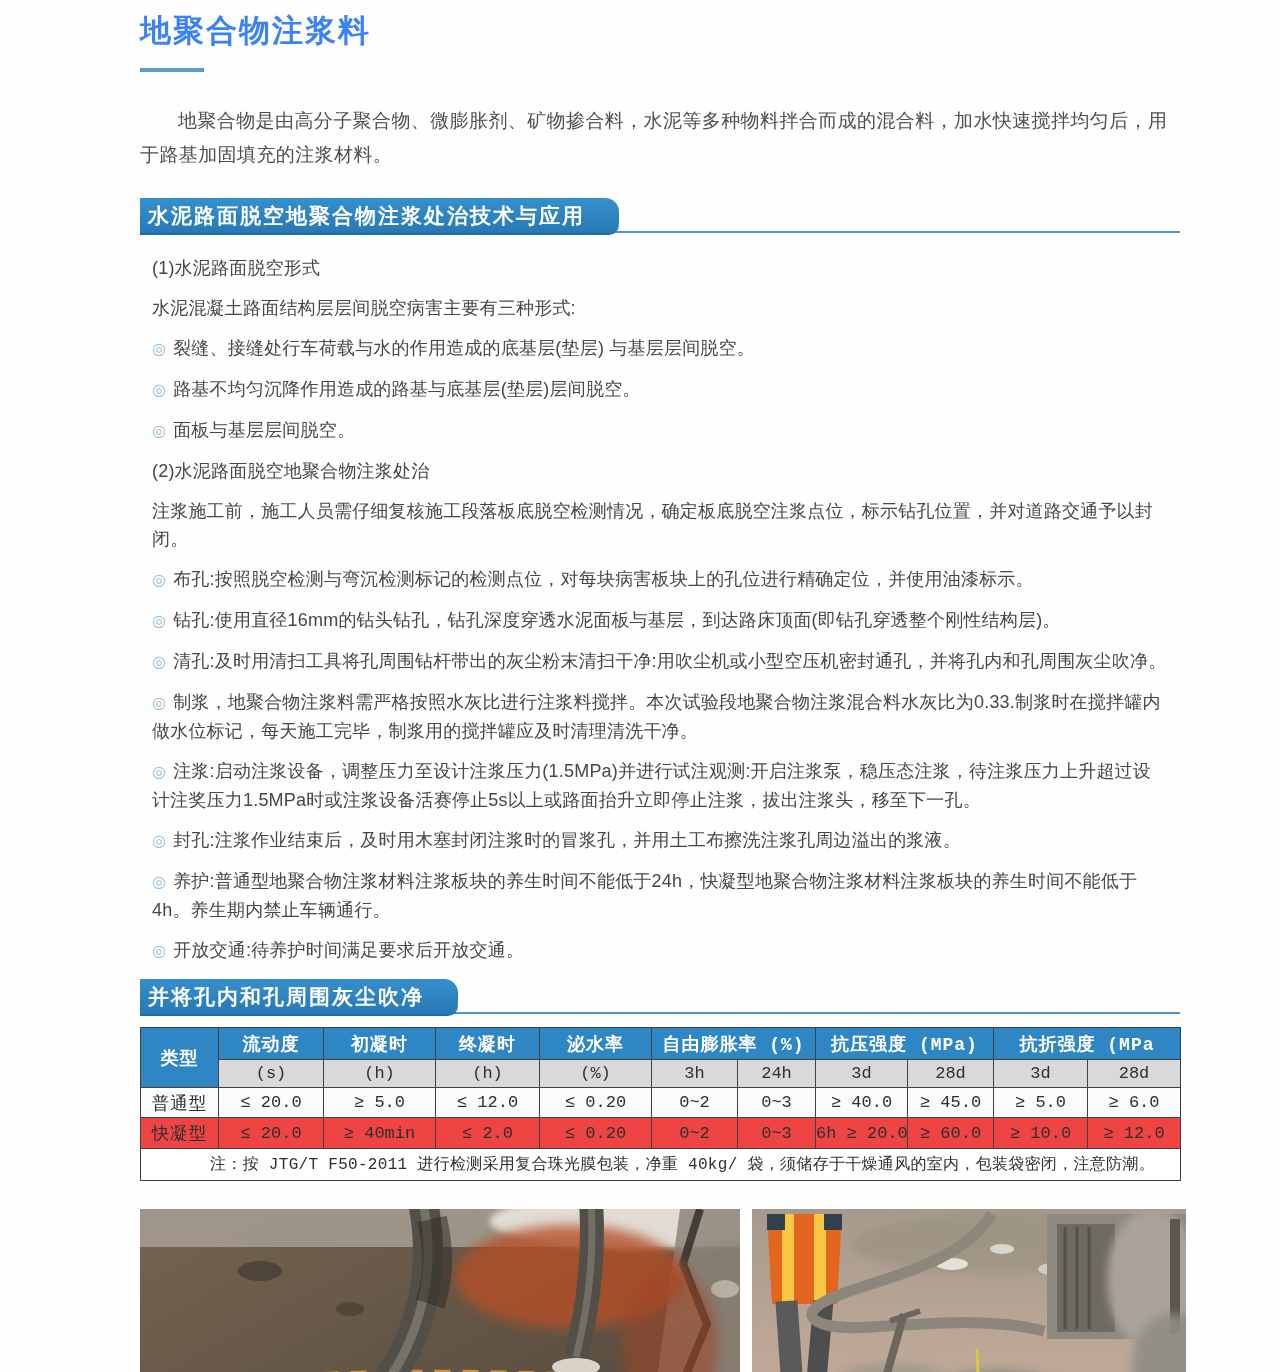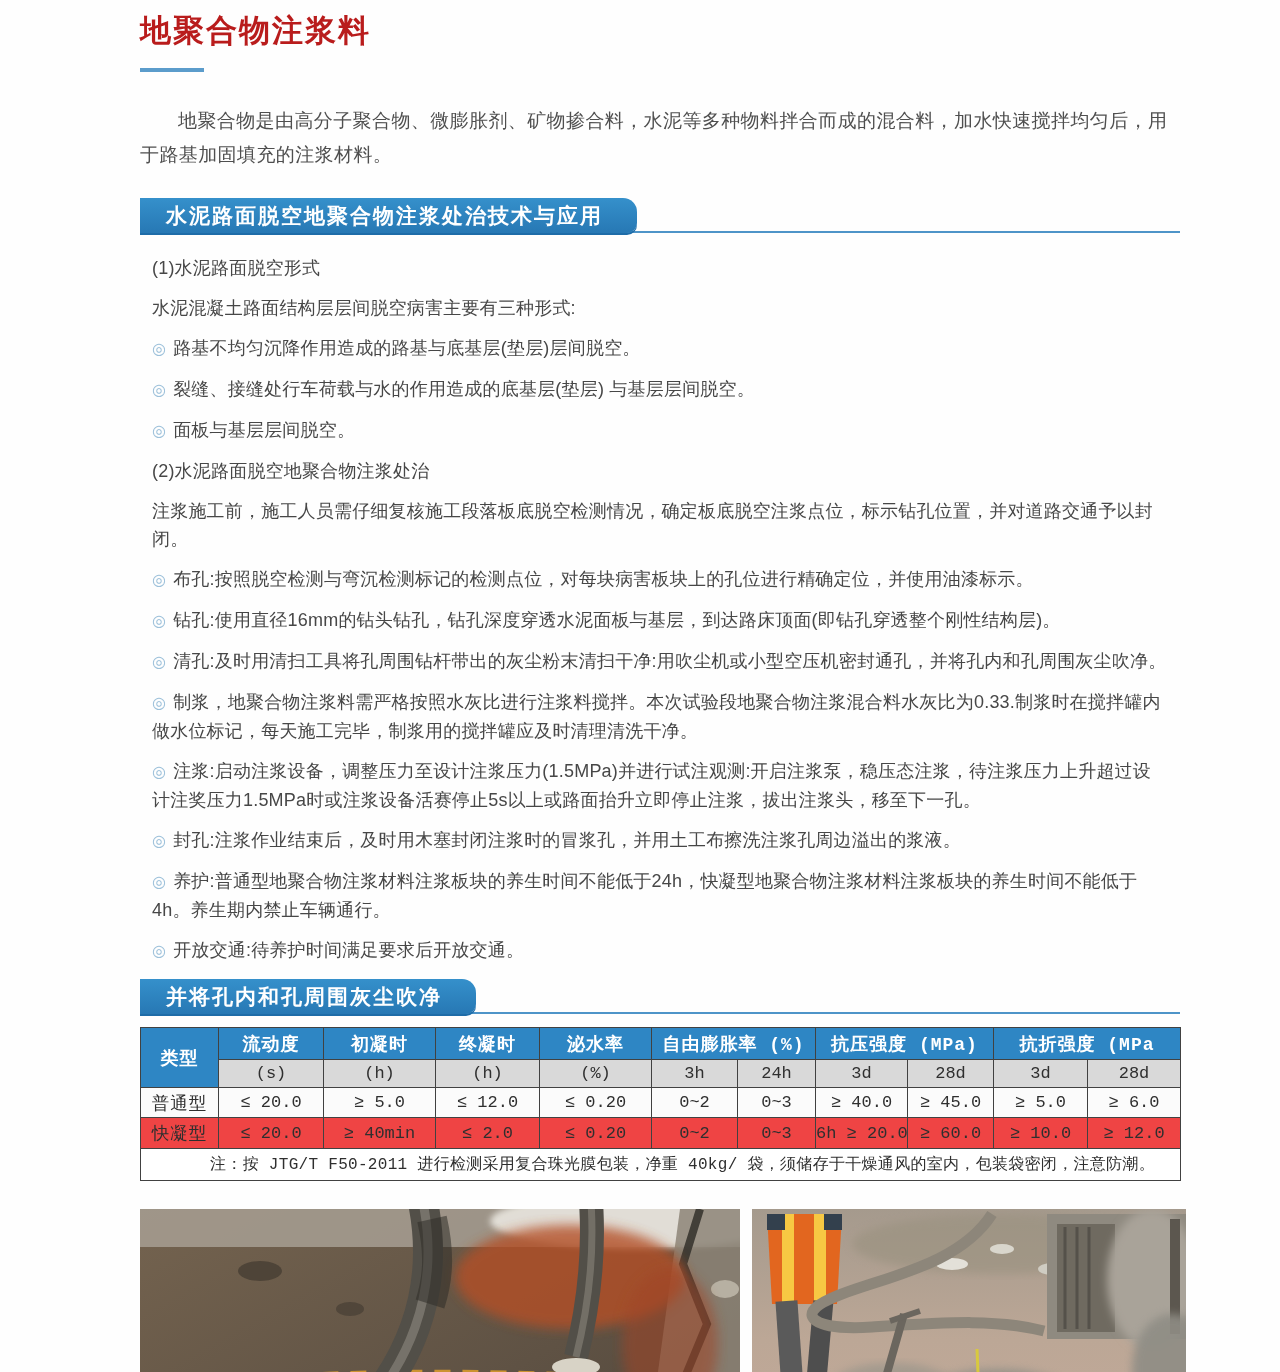--- a/index.html
+++ b/index.html
@@ -1,33 +1,33 @@
 <!DOCTYPE html>
 <html><head>
 <meta charset="utf-8">
 <style>
   html,body { margin:0; padding:0; background:#ffffff; }
   body { width:1280px; font-family:"Liberation Sans","DejaVu Sans",sans-serif; }
   .page { position:relative; width:1280px; height:1372px; background:#fefefe; overflow:hidden; }
   .content { padding:12px 100px 0 140px; }
 
   h1.page-title { margin:0; font-size:31px; line-height:38px; font-weight:700;
-    color:#b91c1c; letter-spacing:2px; }
+    color:#3b82f6; letter-spacing:2px; }
   .title-dash { margin-top:18px; width:64px; height:4px; background:#5b9ccb; }
 
   .intro { margin:32px 0 0 0; font-size:19px; line-height:34px; color:#4f4f4f;
     text-indent:2em; letter-spacing:0.4px; }
 
   .banner-row { position:relative; height:37px; }
   .banner-row.first { margin-top:24px; }
   .banner-row.second { margin-top:8px; }
   .banner-line { position:absolute; left:0; right:0; bottom:0; height:2px; background:#4e94c8; }
   .banner { position:absolute; left:0; bottom:0; height:35px; line-height:35px;
     background:linear-gradient(#3590cb,#2778b4); color:#ffffff; font-size:21px; font-weight:700;
-    letter-spacing:2px; padding:0 34px 0 26px; border-radius:0 14px 10px 0;
+    letter-spacing:2px; padding:0 34px 0 8px; border-radius:0 14px 10px 0;
     box-shadow:0 2px 0 #1e6ca8; }
 
   .body-text { margin-top:21px; font-size:18px; line-height:28px; color:#474747;
     letter-spacing:0.2px; }
   .body-text p { margin:12px; }
   .bullet { color:#9cc0da; font-size:16px; margin-right:7px; }
 
   table.spec { margin-top:13px; width:1040px; border-collapse:collapse; table-layout:fixed;
     font-size:17px; color:#2f2f2f;font-family:Liberation Mono, monospace; }
   table.spec th, table.spec td { border:1.6px solid #414141; text-align:center;
@@ -56,22 +56,22 @@
     <p class="intro">地聚合物是由高分子聚合物、微膨胀剂、矿物掺合料，水泥等多种物料拌合而成的混合料，加水快速搅拌均匀后，用于路基加固填充的注浆材料。</p>
 
     <div class="banner-row first">
       <div class="banner-line"></div>
       <div class="banner">水泥路面脱空地聚合物注浆处治技术与应用</div>
     </div>
 
     <div class="body-text">
       <p><span>(1)水泥路面脱空形式</span></p>
       <p><span>水泥混凝土路面结构层层间脱空病害主要有三种形式:</span></p>
+      <p><span class="bullet">◎</span><span>裂缝、接缝处行车荷载与水的作用造成的底基层(垫层) 与基层层间脱空。</span></p>
       <p><span class="bullet">◎</span><span>路基不均匀沉降作用造成的路基与底基层(垫层)层间脱空。</span></p>
-      <p><span class="bullet">◎</span><span>裂缝、接缝处行车荷载与水的作用造成的底基层(垫层) 与基层层间脱空。</span></p>
       <p><span class="bullet">◎</span><span>面板与基层层间脱空。</span></p>
       <p><span>(2)水泥路面脱空地聚合物注浆处治</span></p>
       <p><span>注浆施工前，施工人员需仔细复核施工段落板底脱空检测情况，确定板底脱空注浆点位，标示钻孔位置，并对道路交通予以封闭。</span></p>
       <p><span class="bullet">◎</span><span>布孔:按照脱空检测与弯沉检测标记的检测点位，对每块病害板块上的孔位进行精确定位，并使用油漆标示。</span></p>
       <p><span class="bullet">◎</span><span>钻孔:使用直径16mm的钻头钻孔，钻孔深度穿透水泥面板与基层，到达路床顶面(即钻孔穿透整个刚性结构层)。</span></p>
       <p><span class="bullet">◎</span><span>清孔:及时用清扫工具将孔周围钻杆带出的灰尘粉末清扫干净:用吹尘机或小型空压机密封通孔，并将孔内和孔周围灰尘吹净。</span></p>
       <p><span class="bullet">◎</span><span>制浆，地聚合物注浆料需严格按照水灰比进行注浆料搅拌。本次试验段地聚合物注浆混合料水灰比为0.33.制浆时在搅拌罐内做水位标记，每天施工完毕，制浆用的搅拌罐应及时清理清洗干净。</span></p>
       <p><span class="bullet">◎</span><span>注浆:启动注浆设备，调整压力至设计注浆压力(1.5MPa)并进行试注观测:开启注浆泵，稳压态注浆，待注浆压力上升超过设计注奖压力1.5MPa时或注浆设备活赛停止5s以上或路面抬升立即停止注浆，拔出注浆头，移至下一孔。</span></p>
       <p><span class="bullet">◎</span><span>封孔:注浆作业结束后，及时用木塞封闭注浆时的冒浆孔，并用土工布擦洗注浆孔周边溢出的浆液。</span></p>
       <p><span class="bullet">◎</span><span>养护:普通型地聚合物注浆材料注浆板块的养生时间不能低于24h，快凝型地聚合物注浆材料注浆板块的养生时间不能低于4h。养生期内禁止车辆通行。</span></p>

